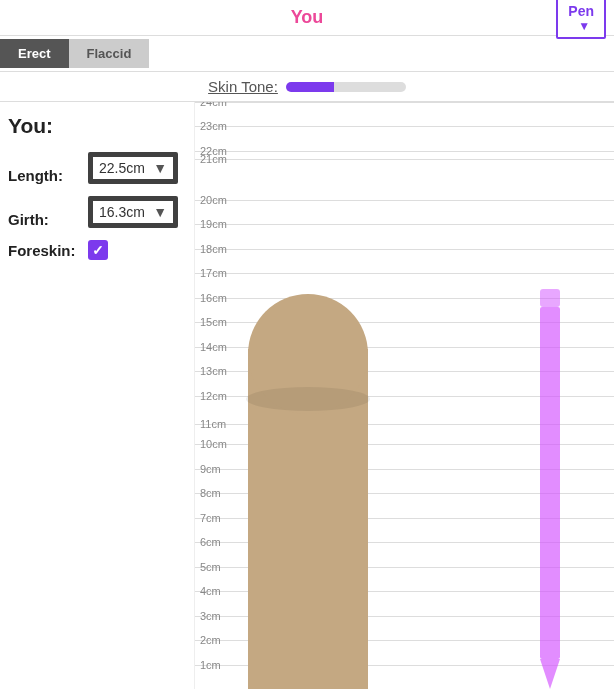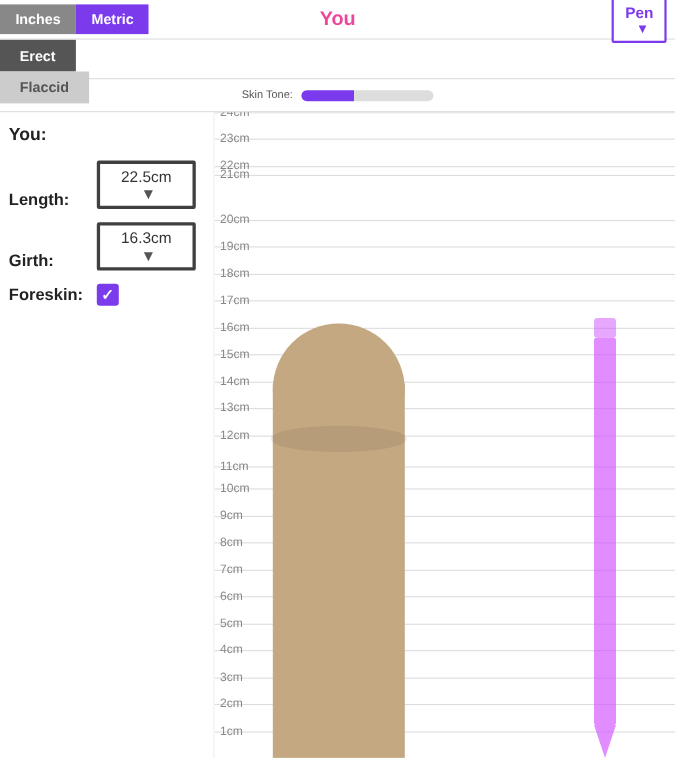--- a/index.html
+++ b/index.html
@@ -74,23 +74,22 @@
 
     .pen-btn .arrow {
       margin-left: 6px;
       font-size: 12px;
     }
 
     
     .state-bar {
       display: flex;
       height: 36px;
-      align-items: flex-start;
+      align-items: center;
       border-bottom: 1px solid #ddd;
-      flex-direction: column;
     }
 
     .state-btn {
       padding: 7px 18px;
       border: none;
       cursor: pointer;
       font-size: 13px;
       font-weight: bold;
     }
     .state-btn.active {
@@ -105,22 +104,23 @@
     
     .skin-row {
       display: flex;
       align-items: center;
       justify-content: center;
       height: 30px;
       border-bottom: 1px solid #ddd;
       gap: 8px;
     }
     .skin-label {
-      font-size: 10px;
+      font-size: 15px;
       color: #555;
+      text-decoration: underline;
     }
     .skin-slider {
       width: 120px;
       height: 10px;
       border-radius: 5px;
       background: linear-gradient(to right, #7c3aed 40%, #ddd 40%);
       position: relative;
       cursor: pointer;
     }
 
@@ -131,50 +131,49 @@
     }
 
     .left-panel {
       width: 195px;
       padding: 12px 8px;
       border-right: 1px solid #eee;
       flex-shrink: 0;
     }
 
     .you-heading {
-      font-size: 16px;
+      font-size: 21px;
       font-weight: bold;
       color: #222;
       margin-bottom: 14px;
     }
 
     .field-row {
       display: flex;
       align-items: flex-end;
       margin-bottom: 12px;
     }
     .field-label {
       font-size: 15px;
       font-weight: bold;
       color: #222;
       width: 80px;
     }
     .field-select {
       display: flex;
       align-items: center;
-      border: 3px solid #404040;
+      border: 5px solid #404040;
       border-radius: 2px;
       padding: 3px 6px;
       cursor: pointer;
       background: #fff;
       font-size: 14px;
       color: #333;
       min-width: 90px;
       justify-content: space-between;
-      flex-direction: column;
     }
     .field-select .down-arrow {
       color: #555;
       margin-left: 4px;
     }
 
     .foreskin-row {
       display: flex;
       align-items: center;
     }
@@ -241,24 +240,20 @@
       line-height: 1;
       white-space: nowrap;
       position: absolute;
       left: 2px;
     }
   </style>
 </head>
 <body>
 
 <div class="top-bar">
-  <div class="unit-toggle">
-    <button class="unit-btn inactive">Inches</button>
-    <button class="unit-btn active">Metric</button>
-  </div>
   <span class="you-label">You</span>
   <div class="pen-selector">
     <button class="pen-btn">
       <span>Pen</span>
       <span class="arrow">▼</span>
     </button>
   </div>
 </div>
 
 <div class="state-bar">

